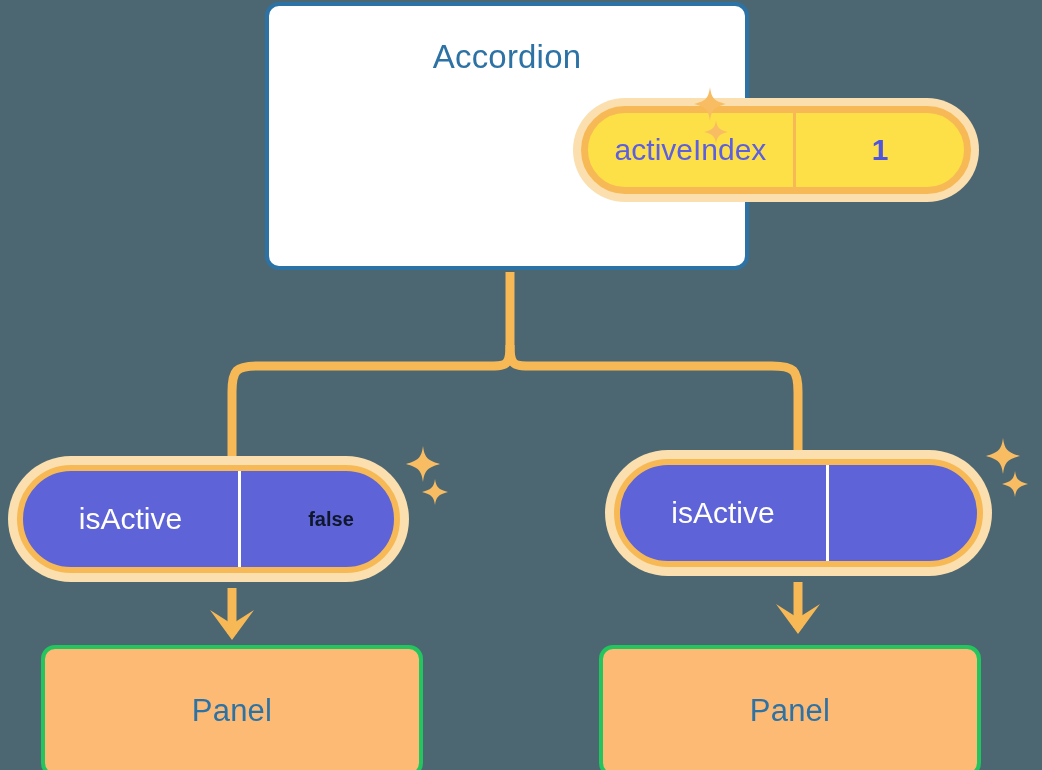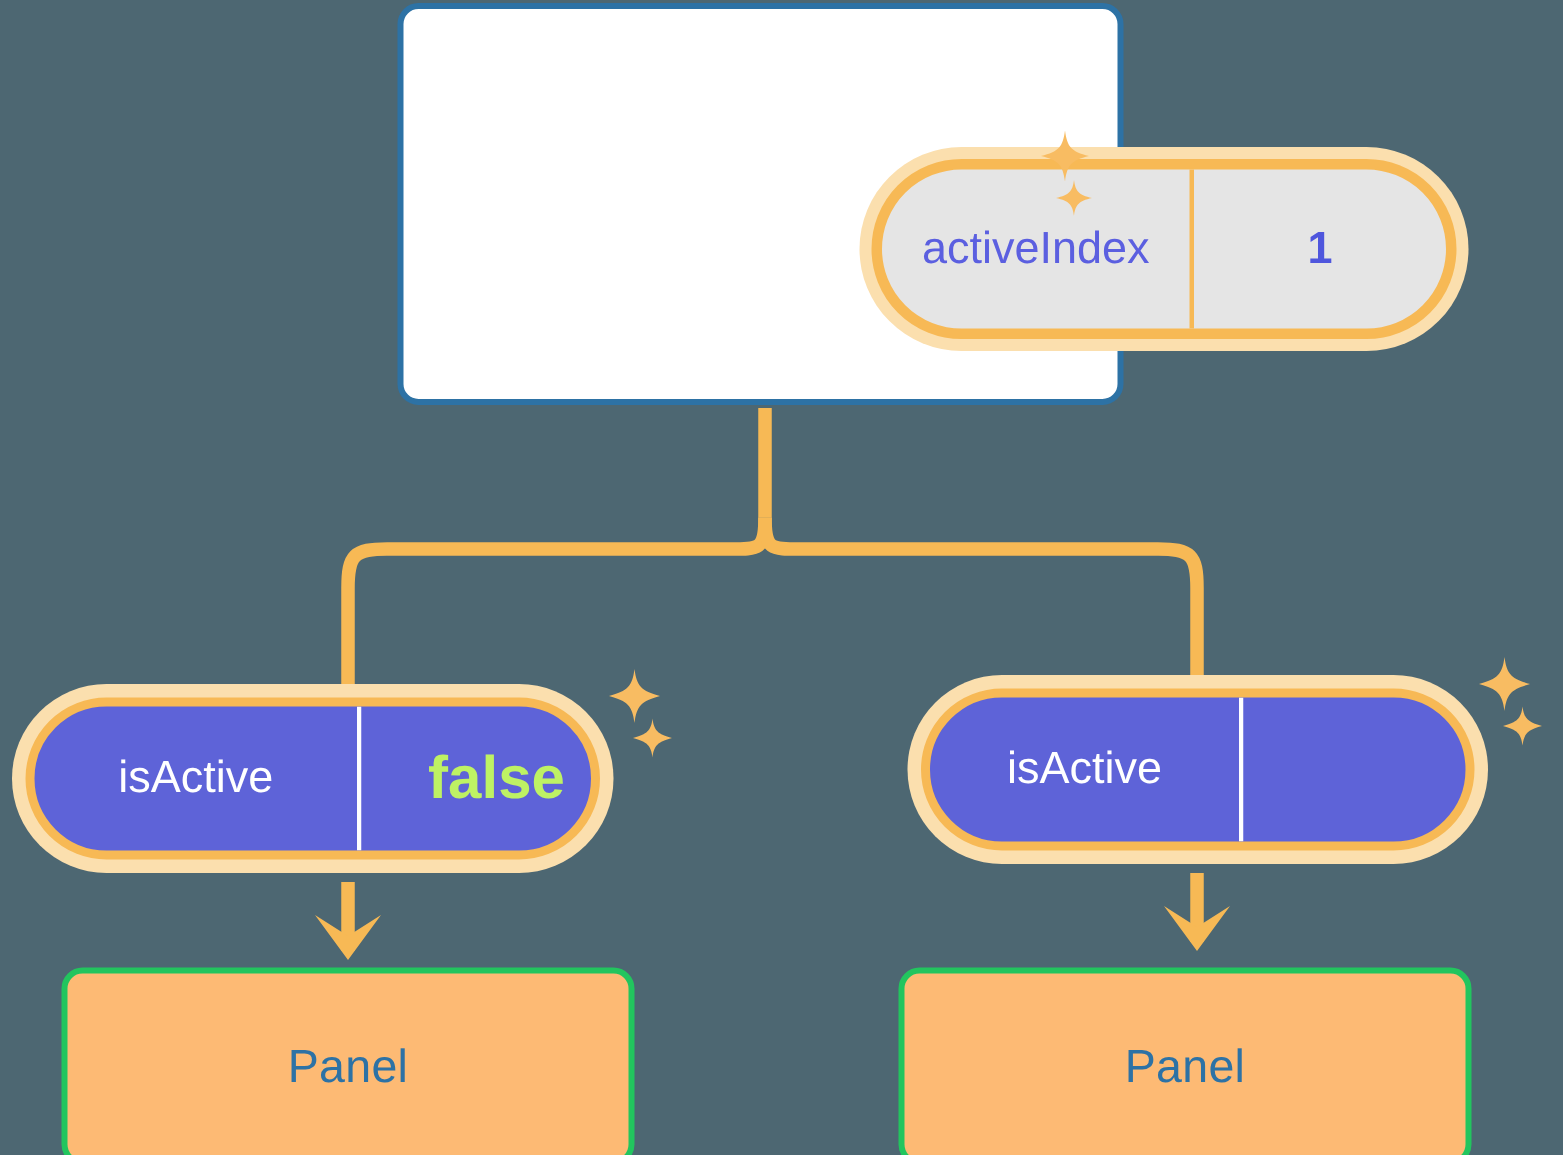--- a/index.html
+++ b/index.html
@@ -87,22 +87,22 @@
     justify-content: center;
     white-space: nowrap;
     box-sizing: border-box;
   }
 
   
   #state-pill-activeindex {
     left: 312px;
     top: 100px;
     width: 390px;
-    height: 120px;
-    background: #e5e5e5;
+    height: 88px;
+    background: #fde047;
     border: 7px solid #f7b košt;
     border: 7px solid #f7b955;
     box-shadow: 0 0 0 8px #fbdfae;
   }
   #state-pill-activeindex .pill-key {
     flex: 0 0 208px;
     color: #5b5fe0;
     font-size: 30px;
     border-right: 3px solid #f7b955;
   }
@@ -121,22 +121,22 @@
     height: 108px;
     gap: 27px;
   }
   .pill-purple .pill-key {
     color: #ffffff;
     font-size: 30px;
     border-right: 3px solid #ffffff;
     border-radius: 999px 0 0 999px;
   }
   .pill-purple .pill-val {
-    color: #bef264;
-    font-size: 40px;
+    color: #0f172a;
+    font-size: 20px;
     font-weight: bold;
     border-radius: 0 999px 999px 0;
   }
   #state-pill-left {
     left: 17px;
     top: 465px;
     width: 383px;
   }
   #state-pill-left .pill-key { flex: 0 0 218px; }
   #state-pill-left .pill-val { flex: 1 1 auto; }
@@ -173,20 +173,21 @@
       <path d="M 210 610 L 232 640 L 254 610 L 232 624 Z" fill="#f7b955"></path>
     </g>
 
     <g>
       <path d="M 798 582 L 798 628" stroke="#f7b955" stroke-width="9" fill="none"></path>
       <path d="M 776 604 L 798 634 L 820 604 L 798 618 Z" fill="#f7b955"></path>
     </g>
   </svg>
 
   <div id="accordion-card" class="node-card">
+    <div class="card-title">Accordion</div>
 
     <div id="state-pill-activeindex" class="pill">
       <div class="pill-key">activeIndex</div>
       <div class="pill-val">1</div>
     </div>
   </div>
 
   <svg class="sparkle" style="left:692px; top:86px;" width="36" height="36" viewBox="0 0 36 36">
     <path d="M18 1 C19.5 12, 22 15, 34 18 C22 21, 19.5 24, 18 35 C16.5 24, 14 21, 2 18 C14 15, 16.5 12, 18 1 Z" fill="#f8bc62"></path>
   </svg>

